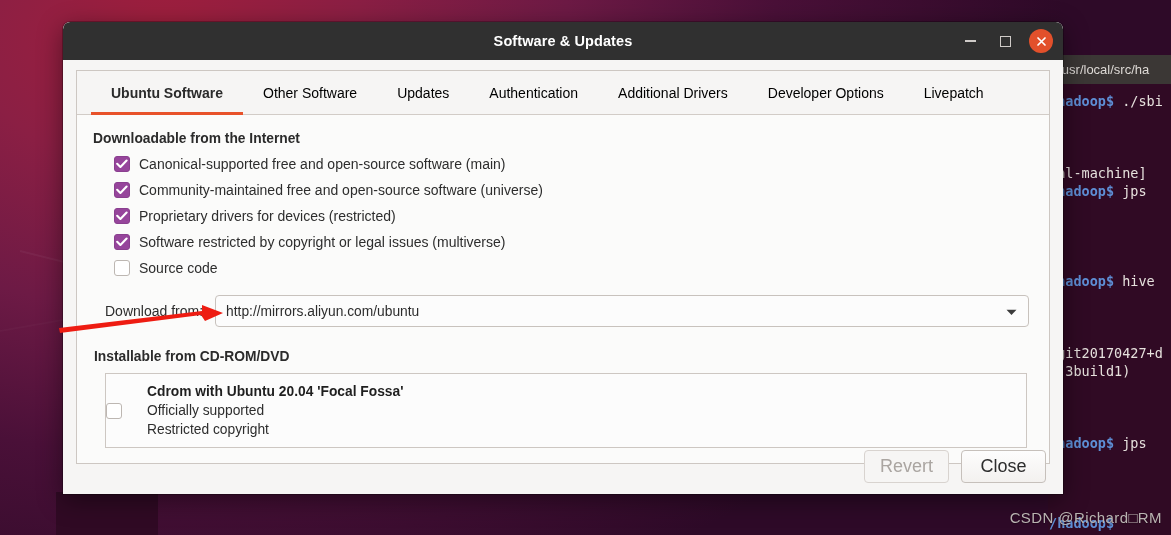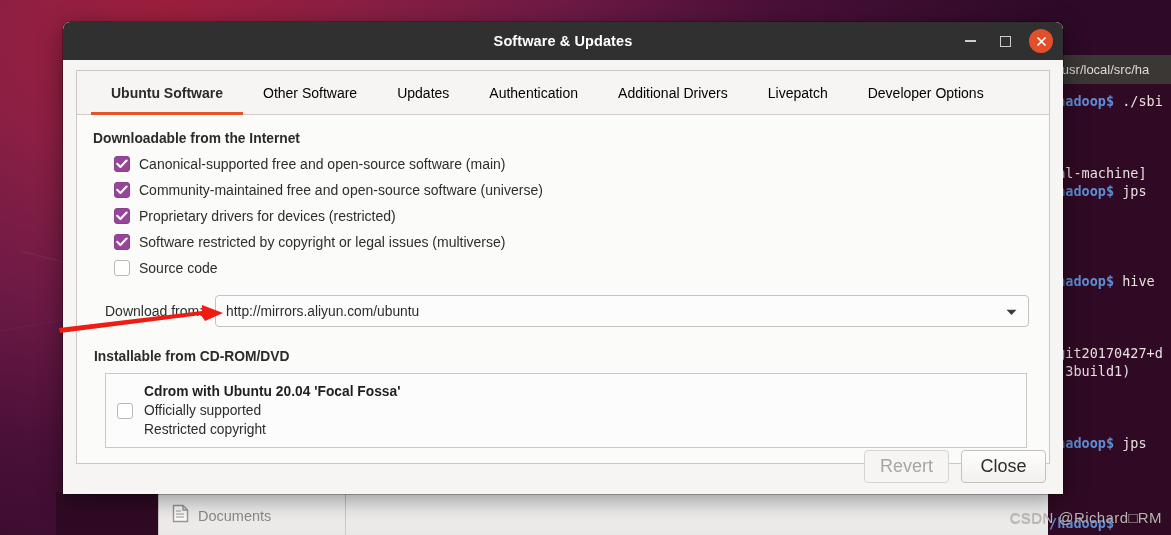--- a/index.html
+++ b/index.html
@@ -134,21 +134,21 @@
     display: flex; align-items: center; padding: 0 10px;
     position: relative;
   }
   #dl-value { font-size: 13.8px; color: #2d2d2d; }
   #dl-arrow { position: absolute; right: 11px; top: 50%; transform: translateY(-50%); }
 
   #cd-head { font-size: 13.8px; font-weight: bold; color: #2b2b2b; margin: 22px 0 9px 1px; }
   #cd-box {
     margin: 0 6px 0 12px; height: 75px;
     background: #fcfcfc; border: 1px solid #cdc7c2;
-    display: flex; align-items: center; padding-left: 11px;
+    display: flex; align-items: center;  gap: 14px;
   }
   #cd-chk {
     width: 16px; height: 16px; border-radius: 3px; background: #fff;
     border: 1px solid #bdb7b2; margin-right: 11px; flex: 0 0 16px;
   }
   #cd-lines { line-height: 1.38; }
   #cd-l1 { font-size: 13.8px; font-weight: bold; color: #1f1f1f; }
   #cd-l2, #cd-l3 { font-size: 13.8px; color: #2d2d2d; }
 
   
@@ -195,34 +195,20 @@
         <div class="term-line" style="top: 256px;"><span class="t-prompt"></span><span class="t-txt">:</span></div>
         <div class="term-line" style="top: 292px;"><span class="t-prompt"></span><span class="t-txt">+git20170427+d</span></div>
         <div class="term-line" style="top: 310px;"><span class="t-prompt"></span><span class="t-txt">5-3build1)</span></div>
         <div class="term-line" style="top: 382px;"><span class="t-prompt">/hadoop$</span><span class="t-txt"> jps</span></div>
         <div class="term-line" style="top: 462px;"><span class="t-prompt">/hadoop$</span><span class="t-txt"></span></div>
       </div>
   </div>
 
   <div id="term-sliver"></div>
 
-  <div id="fm-strip">
-    <div id="fm-divider-l"></div>
-    <div id="fm-divider-r"></div>
-    <div id="fm-item">
-      <span>
-        <svg width="17" height="19" viewBox="0 0 17 19">
-          <path d="M1.5 1.5 H11 L15.5 6 V17.5 H1.5 Z" fill="#fff" stroke="#9d9894" stroke-width="1.4"></path>
-          <path d="M11 1.6 V6 H15.4" fill="none" stroke="#9d9894" stroke-width="1.4"></path>
-          <path d="M4 7 H9 M4 10 H12 M4 13 H12" stroke="#9d9894" stroke-width="1.2"></path>
-        </svg>
-      </span>
-      <span class="label">Documents</span>
-    </div>
-  </div>
 
   <div id="dialog">
 
     <div id="titlebar">
       <div id="title-text">Software &amp; Updates</div>
       <div id="win-controls">
         <div class="win-btn" id="btn-min">
             <i></i>
           </div>
         <div class="win-btn" id="btn-max">
@@ -237,22 +223,22 @@
     </div>
 
     <div id="notebook">
 
       <div id="tabbar">
           <div class="tab active">Ubuntu Software</div>
           <div class="tab">Other Software</div>
           <div class="tab">Updates</div>
           <div class="tab">Authentication</div>
           <div class="tab">Additional Drivers</div>
+          <div class="tab">Developer Options</div>
           <div class="tab">Livepatch</div>
-          <div class="tab">Developer Options</div>
         </div>
 
       <div id="panel">
 
         <div class="section-head">Downloadable from the Internet</div>
 
         <div id="chk-list">
             <div class="chk-row">
               <div class="chk on">
                 <svg width="12" height="10" viewBox="0 0 12 10">

